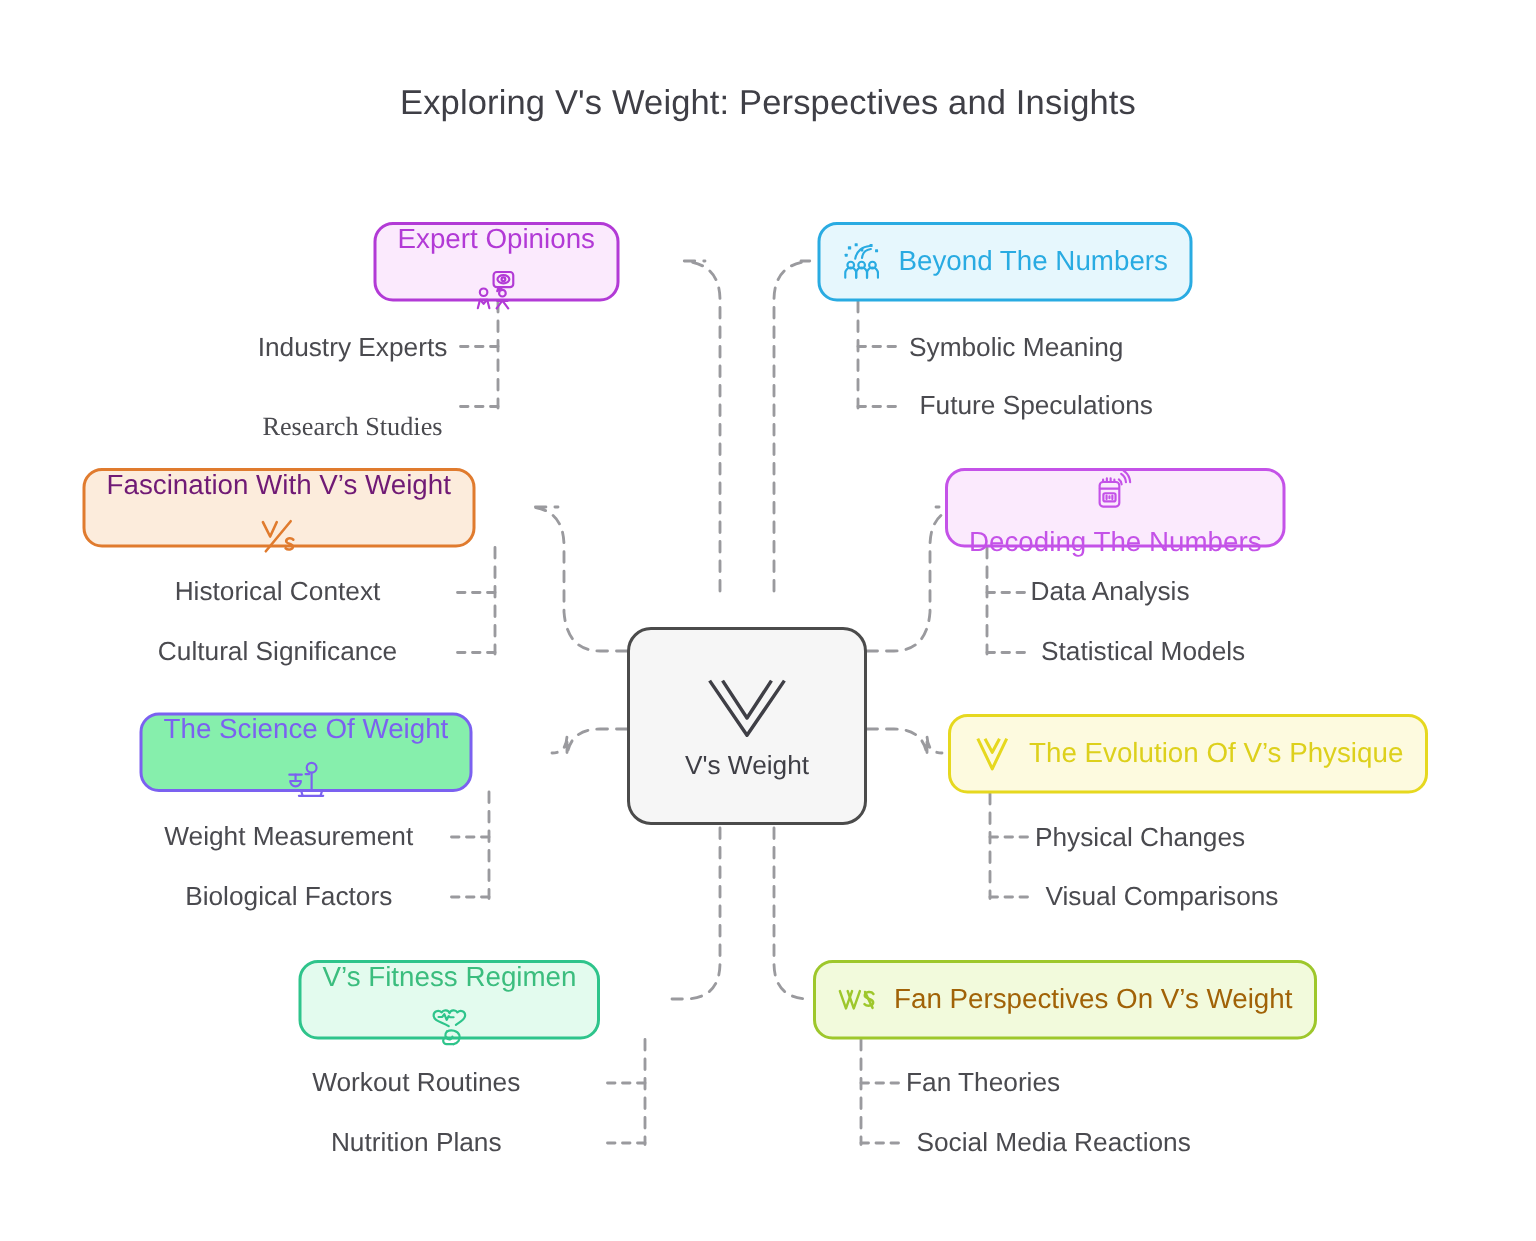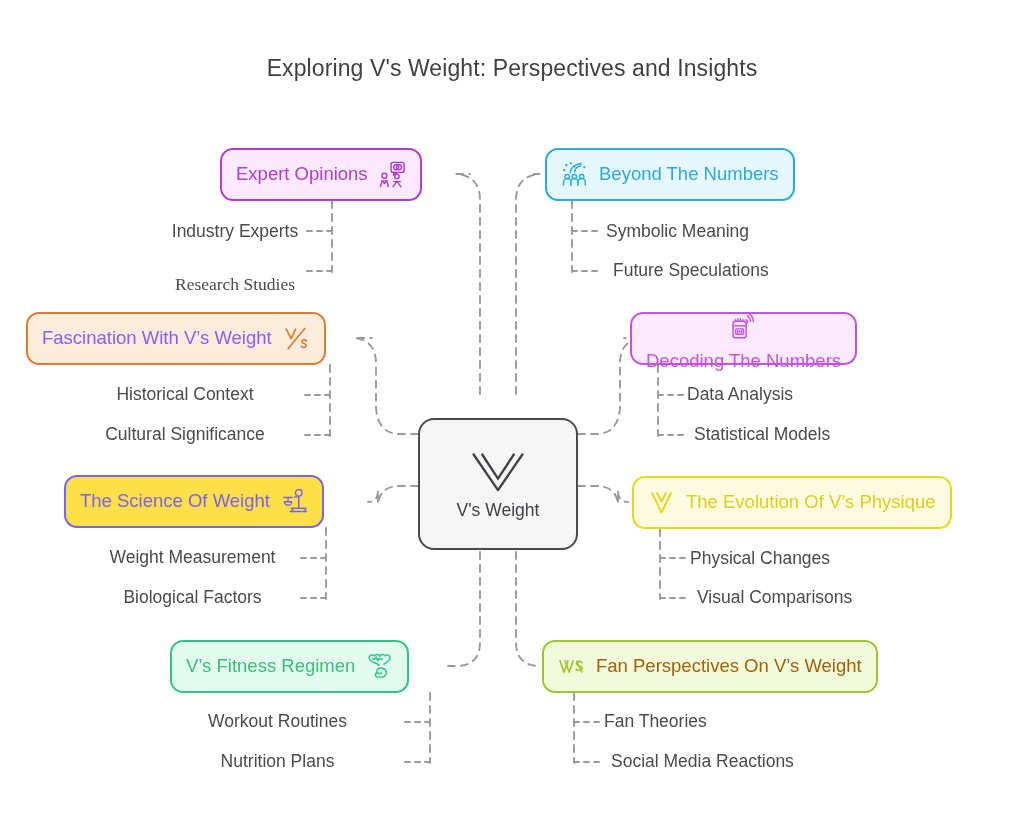--- a/index.html
+++ b/index.html
@@ -29,21 +29,21 @@
     display: flex; align-items: center;
     height: 53px;
     border-width: 2px; border-style: solid;
     border-radius: 13px;
     padding: 0 14px;
     gap: 11px;
     white-space: nowrap;
   }
   .node .nlabel { font-size: 18.5px; line-height: 1; }
   .node .nicon { width: 27px; height: 27px; flex: 0 0 27px; display: block; }
-  .node.icon-right { flex-direction: row; }
+  .node.icon-right { flex-direction: column; margin-left: 29px; }
 
   
   #center {
     position: absolute;
     left: 418px; top: 394px; width: 160px; height: 132px;
     background: #f6f6f6;
     border: 2px solid #4b4b4b;
     border-radius: 16px;
     display: flex; flex-direction: column;
     align-items: center; justify-content: center;
@@ -153,21 +153,21 @@
         <rect x="2.2" y="8.4" width="2.1" height="2.1" rx=".4"></rect>
         <rect x="13.3" y="5.1" width="1.8" height="1.8" rx=".4"></rect>
       </g>
     </svg>
     <span class="nlabel" style="color:#29abe2">Beyond The Numbers</span>
   </div>
   <div class="sub" style="left:606px; top:223px;">Symbolic Meaning</div>
   <div class="sub" style="left:613px; top:262px;">Future Speculations</div>
 
   <div class="node icon-right" style="left:26px; top:312px; border-color:#e07b2e; background:#fcecdc;">
-    <span class="nlabel" style="color:#8b5cf6">Fascination With V’s Weight</span>
+    <span class="nlabel" style="color:#701a75">Fascination With V’s Weight</span>
     <svg class="nicon" viewBox="0 0 28 28">
       <g fill="none" stroke="#e07b2e" stroke-width="1.8" stroke-linecap="round" stroke-linejoin="round">
         <path d="M3.4 4.2 L8.4 14.2 L13 4.2"></path>
         <path d="M22.6 3.6 L5.4 24.4"></path>
         <path d="M24.4 16.4 c-1.2-1.4-4.6-1.5-4.9 .9 -.3 2.2 4.5 1.6 4.6 3.9 .1 2.2-3.6 2.5-5 1.1"></path>
       </g>
     </svg>
   </div>
   <div class="sub r-align" style="left:60px; top:386px; width:250px;">Historical Context</div>
   <div class="sub r-align" style="left:60px; top:426px; width:250px;">Cultural Significance</div>
@@ -183,21 +183,21 @@
         <path d="M18.4 9.2 a4.4 4.4 0 0 0-1.9-3.4"></path>
         <path d="M21.4 7.8 a7.4 7.4 0 0 0-3.3-5.8"></path>
         <path d="M24.3 6.4 a10.4 10.4 0 0 0-4.6-8.1" transform="translate(0,1.4)"></path>
       </g>
     </svg>
     <span class="nlabel" style="color:#c452e8">Decoding The Numbers</span>
   </div>
   <div class="sub" style="left:687px; top:386px;">Data Analysis</div>
   <div class="sub" style="left:694px; top:426px;">Statistical Models</div>
 
-  <div class="node icon-right" style="left:64px; top:475px; border-color:#7b61f0; background:#fde047;">
+  <div class="node icon-right" style="left:64px; top:475px; border-color:#7b61f0; background:#86efac;">
     <span class="nlabel" style="color:#7b61f0">The Science Of Weight</span>
     <svg class="nicon" viewBox="0 0 28 28">
       <g fill="none" stroke="#7b61f0" stroke-width="1.5" stroke-linecap="round" stroke-linejoin="round">
         <circle cx="18.4" cy="5" r="3.4"></circle>
         <path d="M18.4 8.6 V21"></path>
         <path d="M11.2 21 H25.6"></path>
         <path d="M9.6 24.4 H26.4"></path>
         <path d="M11.2 21 l1 3.4 M25.6 21 l-1 3.4"></path>
         <path d="M3 9.8 h8.6"></path>
         <path d="M7.3 9.8 v4.4"></path>

